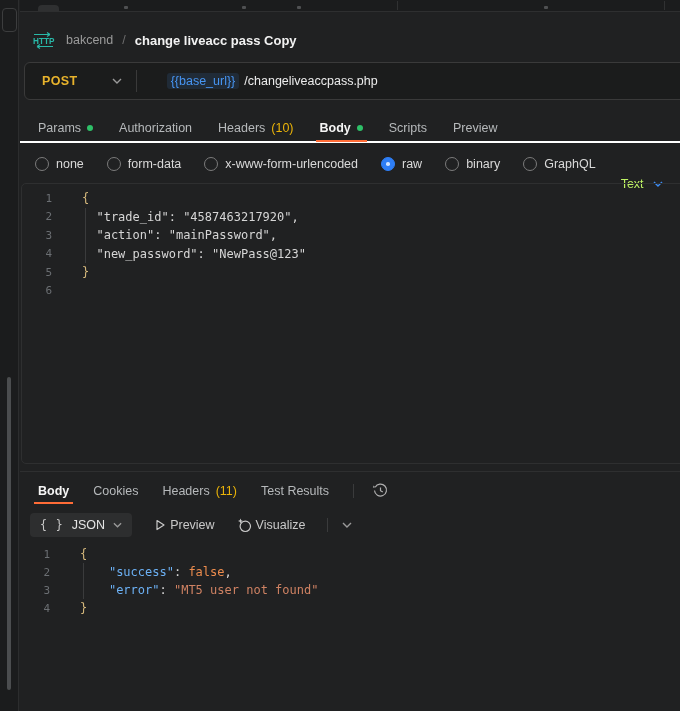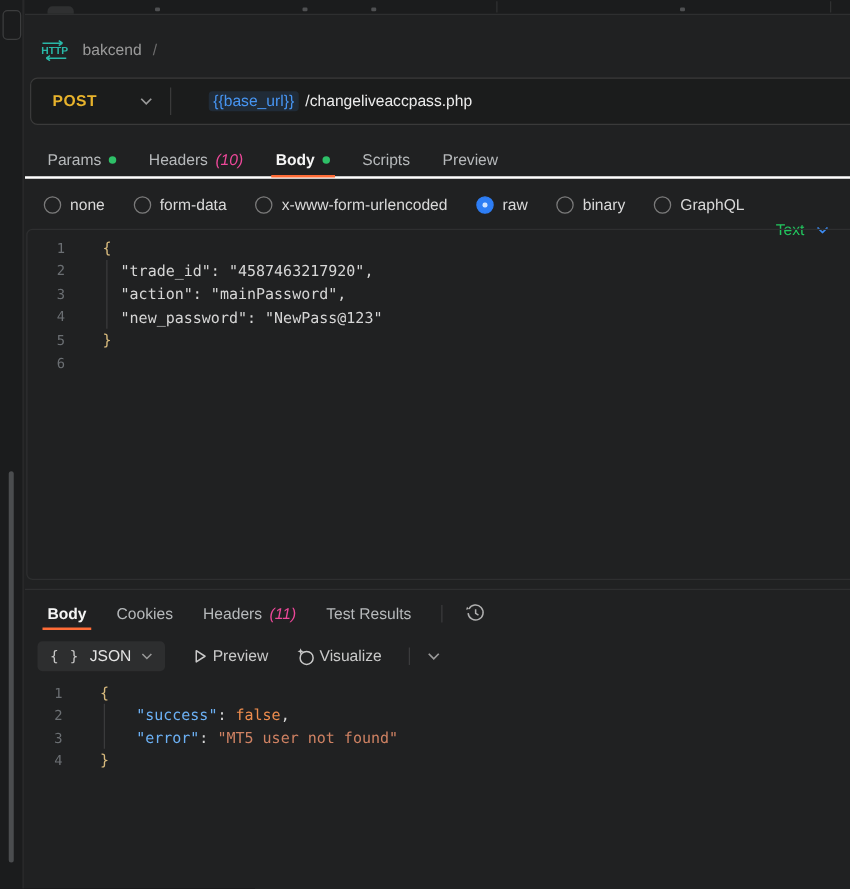--- a/index.html
+++ b/index.html
@@ -35,31 +35,31 @@
   .url-input{display:flex;align-items:center;gap:5px;padding-left:14px;flex:1;font-size:12.5px;}
   .base-var{color:#4795f2;background:rgba(71,149,242,.13);border-radius:3px;padding:1px 4px;margin-left:16px;}
   .url-path{color:#ececec;font-weight:500;}
 
   
   .tabs-row{display:flex;align-items:center;gap:26px;margin-top:14px;height:29px;
             padding-left:18px;border-bottom:2px solid #ffffff;font-size:12.5px;}
   .tab{position:relative;display:flex;align-items:center;gap:6px;height:100%;color:#b6b9bb;cursor:pointer;}
   .tab.active .tab-label{color:#f5f5f5;font-weight:bold;}
   .tab.active::after{content:"";position:absolute;left:-4px;right:-4px;bottom:-1px;height:2px;background:#ff6c37;}
-  .tab-count{color:#ec4899;font-style:italic;}
+  .tab-count{color:#eab308;}
   .tab-dot{width:6px;height:6px;border-radius:50%;background:#2ec068;}
 
   
   .radio-row{display:flex;align-items:center;gap:23px;margin-top:8px;height:26px;padding-left:15px;font-size:12.5px;text-align:center;}
   .radio-item{display:flex;align-items:center;gap:7px;cursor:pointer;color:#d9d9d9;}
   .radio-circle{width:14px;height:14px;border-radius:50%;border:1.5px solid #7b7b7b;background:transparent;}
   .radio-item.selected .radio-circle{border-color:#2e7ef5;background:#2e7ef5;position:relative;}
   .radio-item.selected .radio-circle::after{content:"";position:absolute;left:4px;top:4px;width:3.5px;height:3.5px;
     border-radius:50%;background:#cfe3ff;}
-  .lang-select{display:flex;align-items:center;gap:9px;margin-left:2px;color:#22c55e;cursor:pointer;margin-top:40px;}
+  .lang-select{display:flex;align-items:center;gap:9px;margin-left:2px;color:#bef264;cursor:pointer;margin-top:40px;}
 
   
   .editor-box{position:relative;margin:6px -6px 0 1px;height:281px;border:1px solid #2e2f30;
               border-radius:5px;padding-top:5px;}
   .code-line{display:flex;height:18.5px;align-items:center;font-family:"DejaVu Sans Mono",monospace;font-size:12px;}
   .ln{width:30px;text-align:right;color:#6b6f73;font-size:11px;flex:none;}
   .lc{padding-left:30px;white-space:pre;}
   .tok-brace{color:#d7ba7d;}
   .tok-plain{color:#d6d6d6;}
   .tok-key{color:#6cb1f5;}
@@ -111,20 +111,21 @@
     <div class="crumb-row">
       <span>
         <svg width="27" height="17" viewBox="0 0 27 17">
           <path d="M4 2.5 H20 M20 2.5 l-3 -2 M20 2.5 l-3 2" stroke="#29b8a8" stroke-width="1.2" fill="none"></path>
           <text x="3" y="11.5" font-family="Liberation Sans,sans-serif" font-size="8.2" font-weight="bold" fill="#29b8a8">HTTP</text>
           <path d="M23 14.5 H7 M7 14.5 l3 -2 M7 14.5 l3 2" stroke="#29b8a8" stroke-width="1.2" fill="none"></path>
         </svg>
       </span>
       <span class="crumb-collection">bakcend</span>
       <span class="crumb-sep">/</span>
+      <span class="crumb-name">change liveacc pass Copy</span>
     </div>
 
     <div class="url-row">
       <div class="method-btn">
         <span class="method-label">POST</span>
         <span>
           <svg width="10" height="6" viewBox="0 0 10 6">
               <path d="M1 1 l4 4 4-4" stroke="#9a9a9a" stroke-width="1.4" fill="none"></path>
             </svg>
         </span>
@@ -133,20 +134,23 @@
       <div class="url-input">
         <span class="base-var">{{base_url}}</span>
         <span class="url-path">/changeliveaccpass.php</span>
       </div>
     </div>
 
     <div class="tabs-row">
         <div class="tab">
           <span class="tab-label">Params</span>
           <span class="tab-dot"></span>
+        </div>
+        <div class="tab">
+          <span class="tab-label">Authorization</span>
         </div>
         <div class="tab">
           <span class="tab-label">Headers</span>
           <span class="tab-count">(10)</span>
         </div>
         <div class="tab active">
           <span class="tab-label">Body</span>
           <span class="tab-dot"></span>
         </div>
         <div class="tab">

